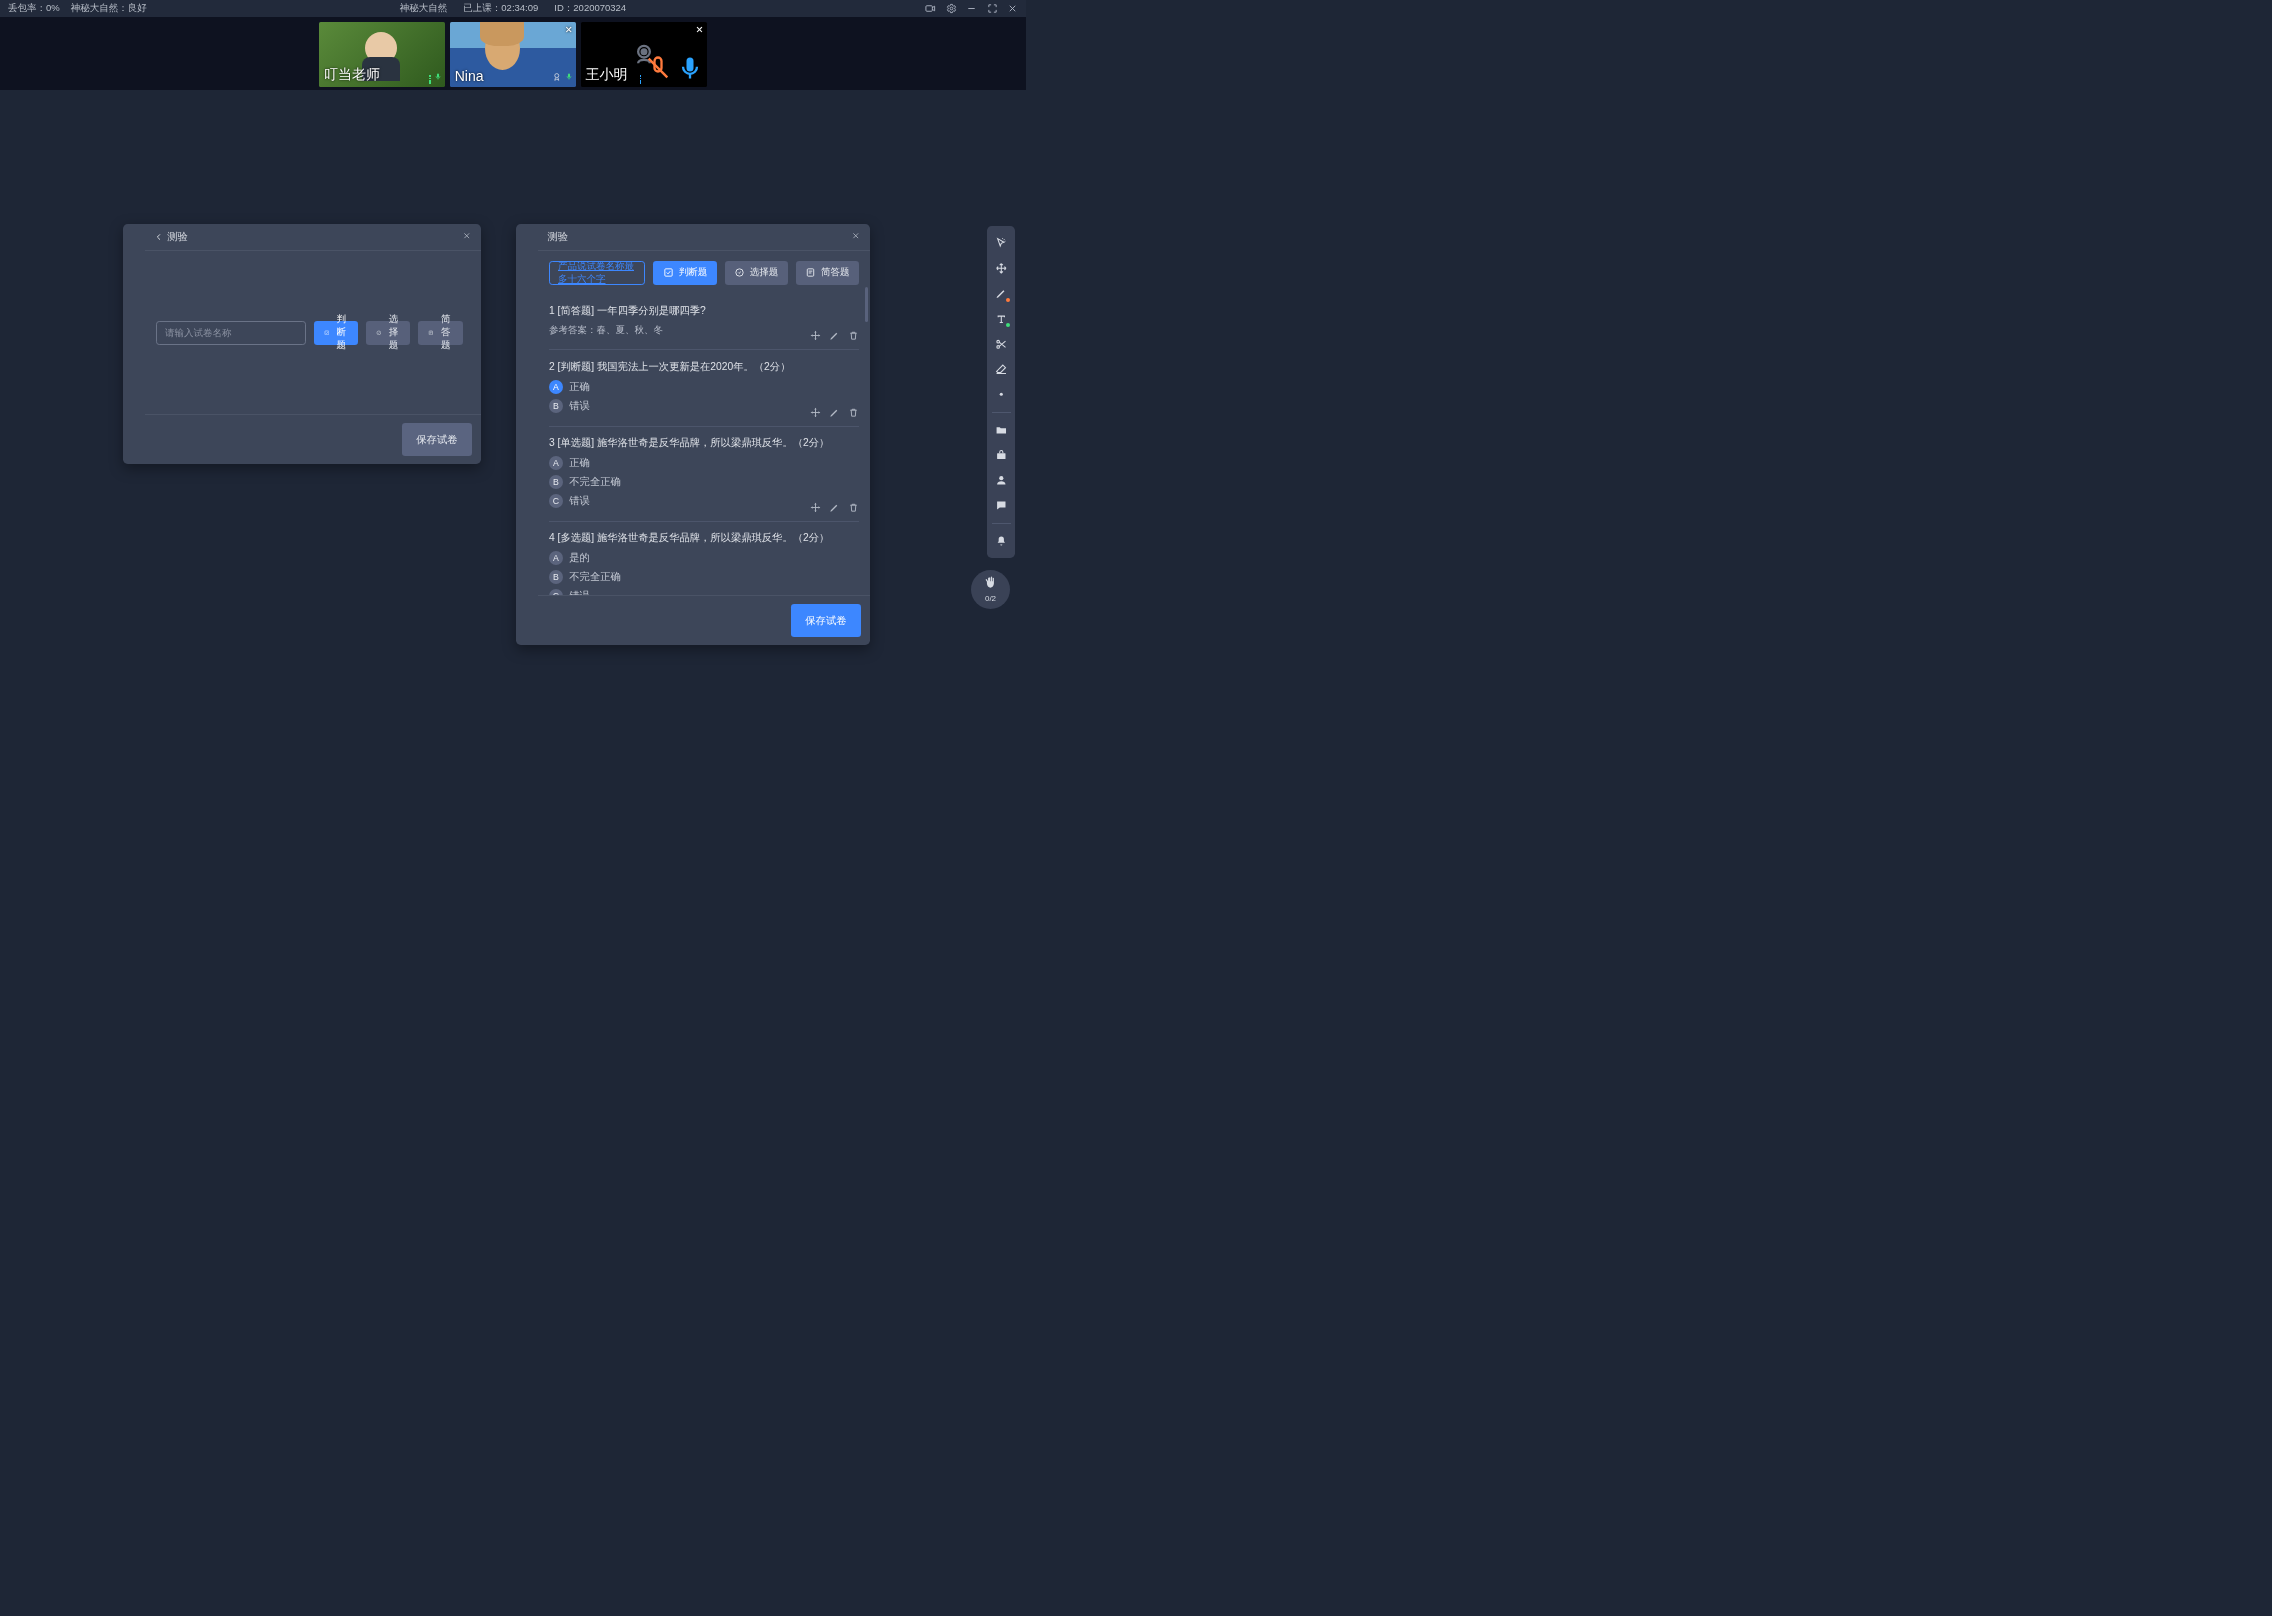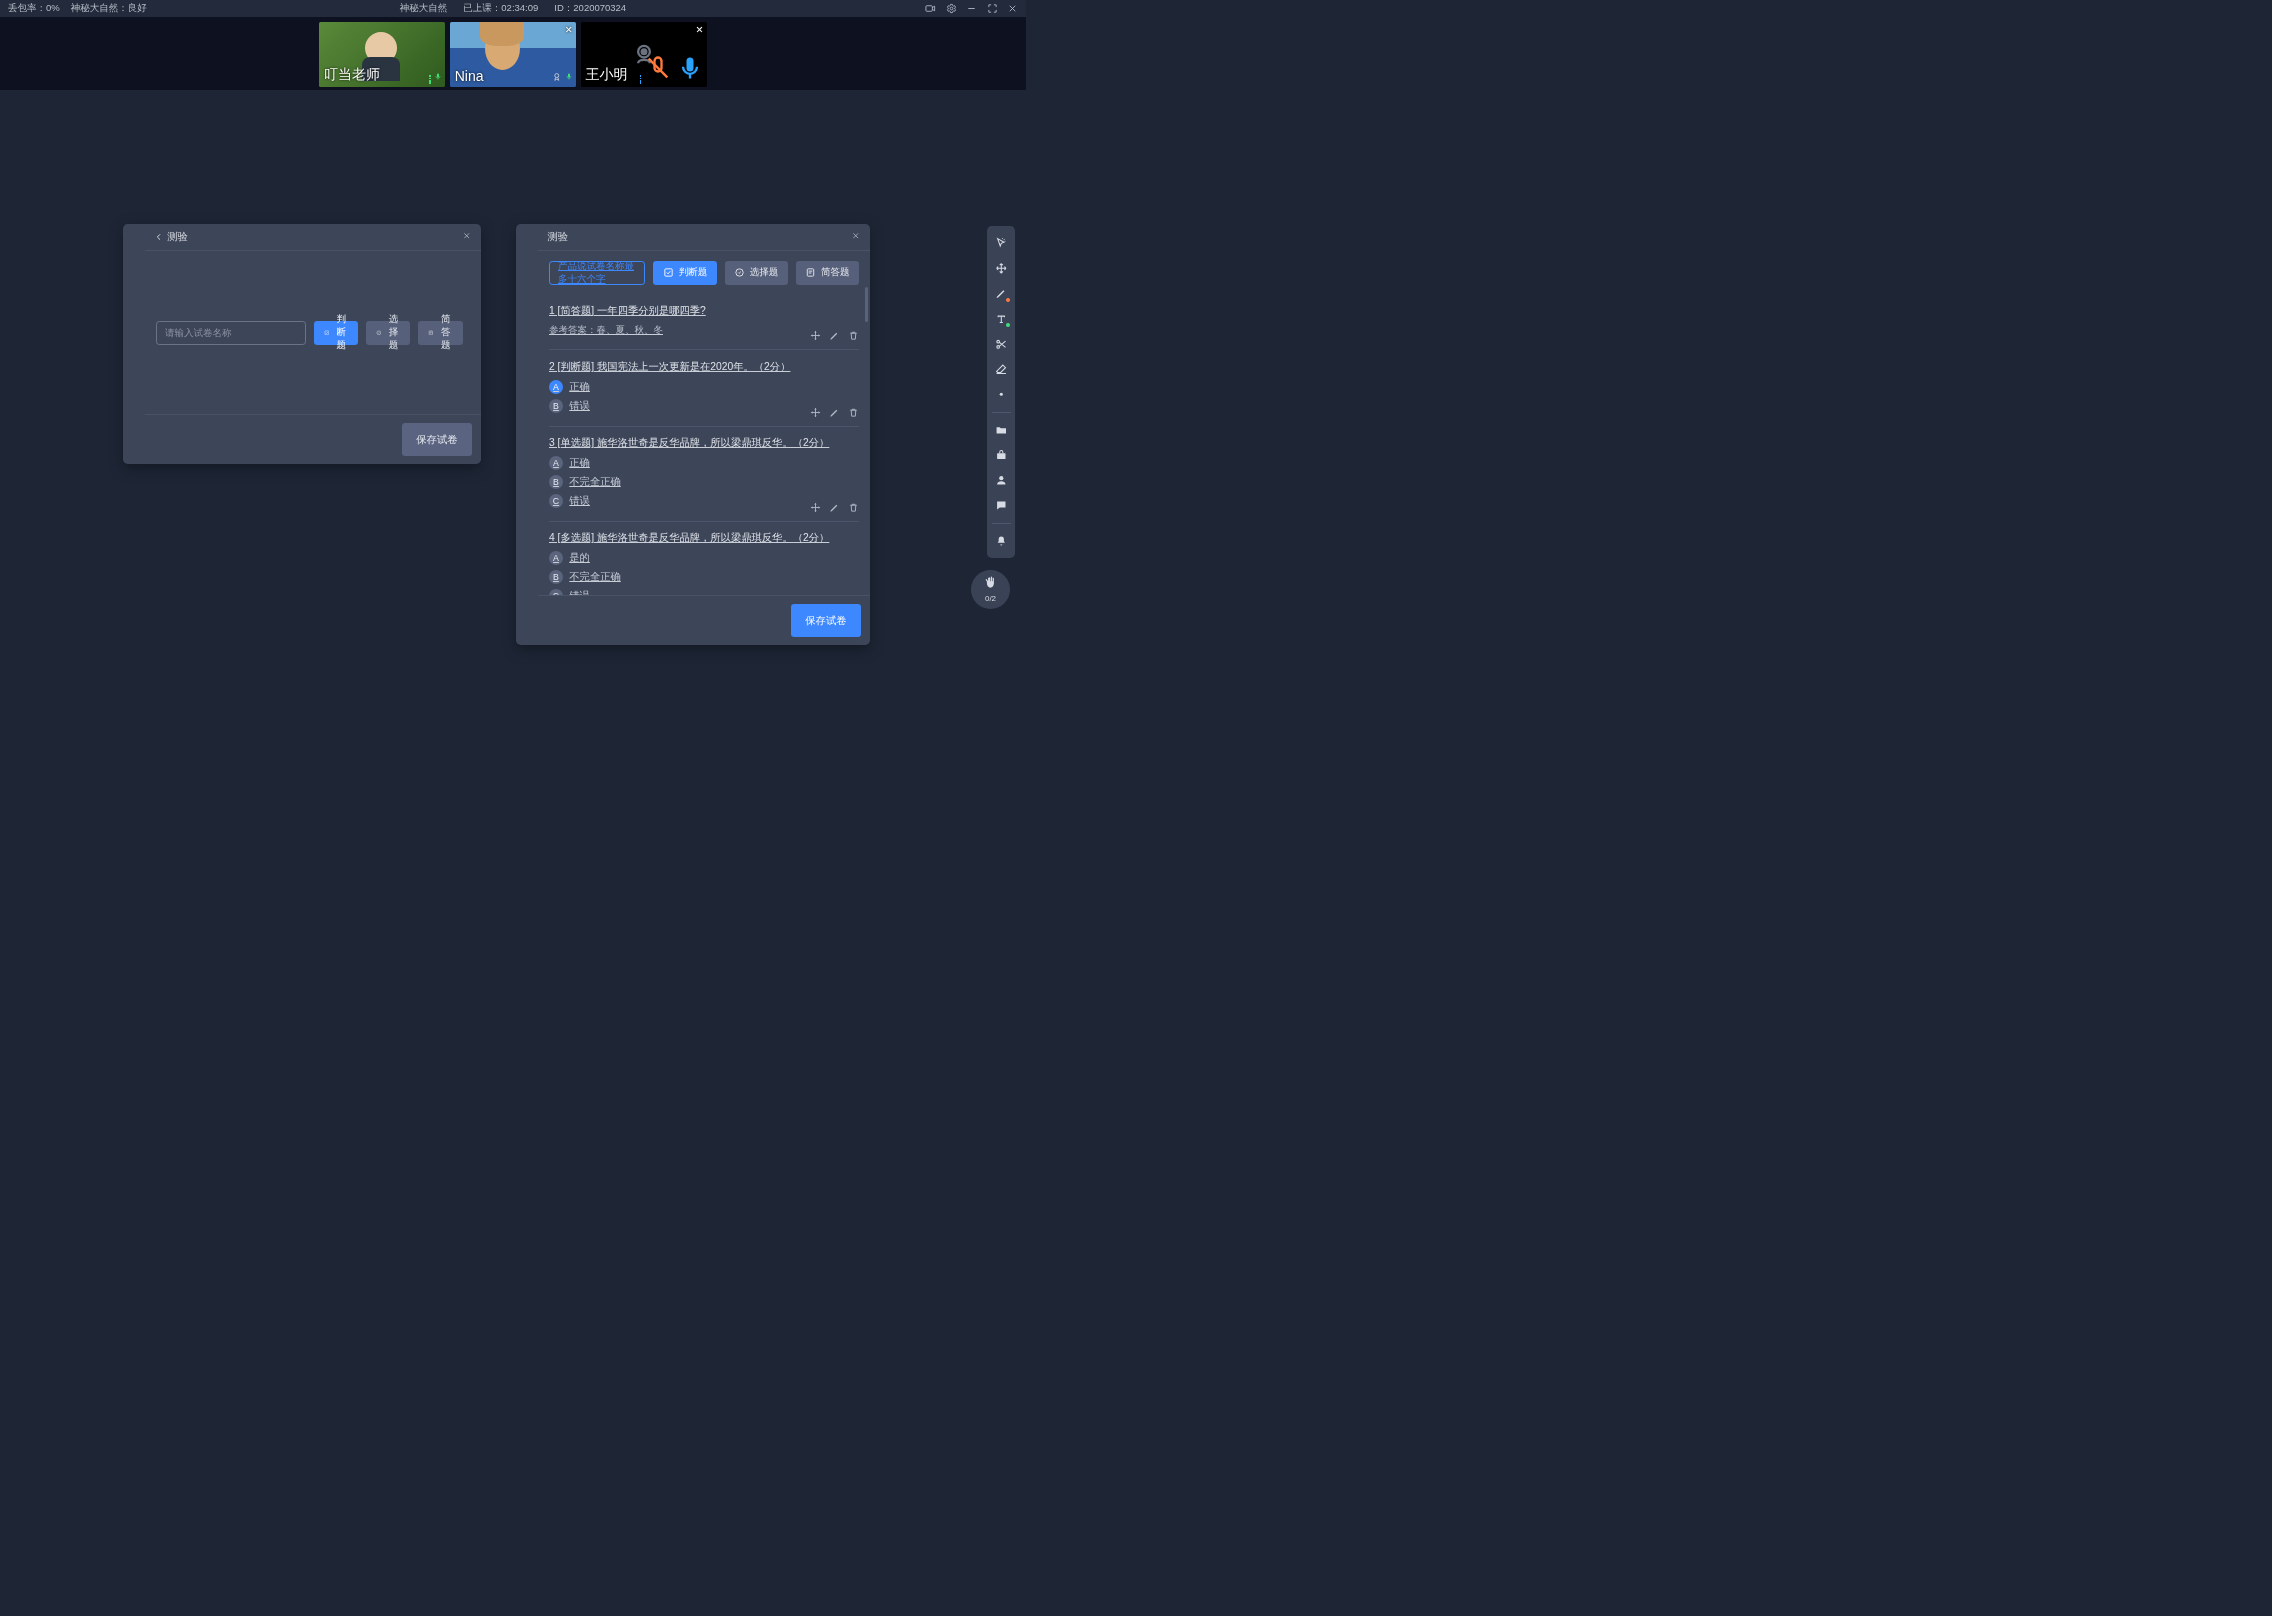--- a/index.html
+++ b/index.html
@@ -145,21 +145,21 @@
 .empty {
   flex: 1;
   display: flex; flex-direction: column;
   align-items: center; justify-content: center;
   gap: 11px;
   color: #aeb5c3;
 }
 .empty svg { width: 71px; height: 63px; color: #9aa2b3; }
 
 
-.qlist { padding: 0 11px 0 11px; text-decoration: underline; }
+.qlist { padding: 0 11px 0 11px; }
 .qitem { padding: 9.5px 0 8px; border-bottom: 0.8px solid #4c556b; position: relative; }
 .qtitle { font-size: 10.3px; color: #dfe2e8; margin-bottom: 6.3px; }
 .qref { font-size: 9.5px; color: #b6bcc9; margin-bottom: 4.7px; }
 .opt { display: flex; align-items: center; gap: 6.3px; font-size: 10.3px; color: #c4c9d4; margin: 4.7px 0; }
 .optkey {
   width: 14px; height: 14px; border-radius: 50%;
   background: #5b647d; color: #e7eaf0;
   display: inline-flex; align-items: center; justify-content: center;
   font-size: 8.7px;
 }

